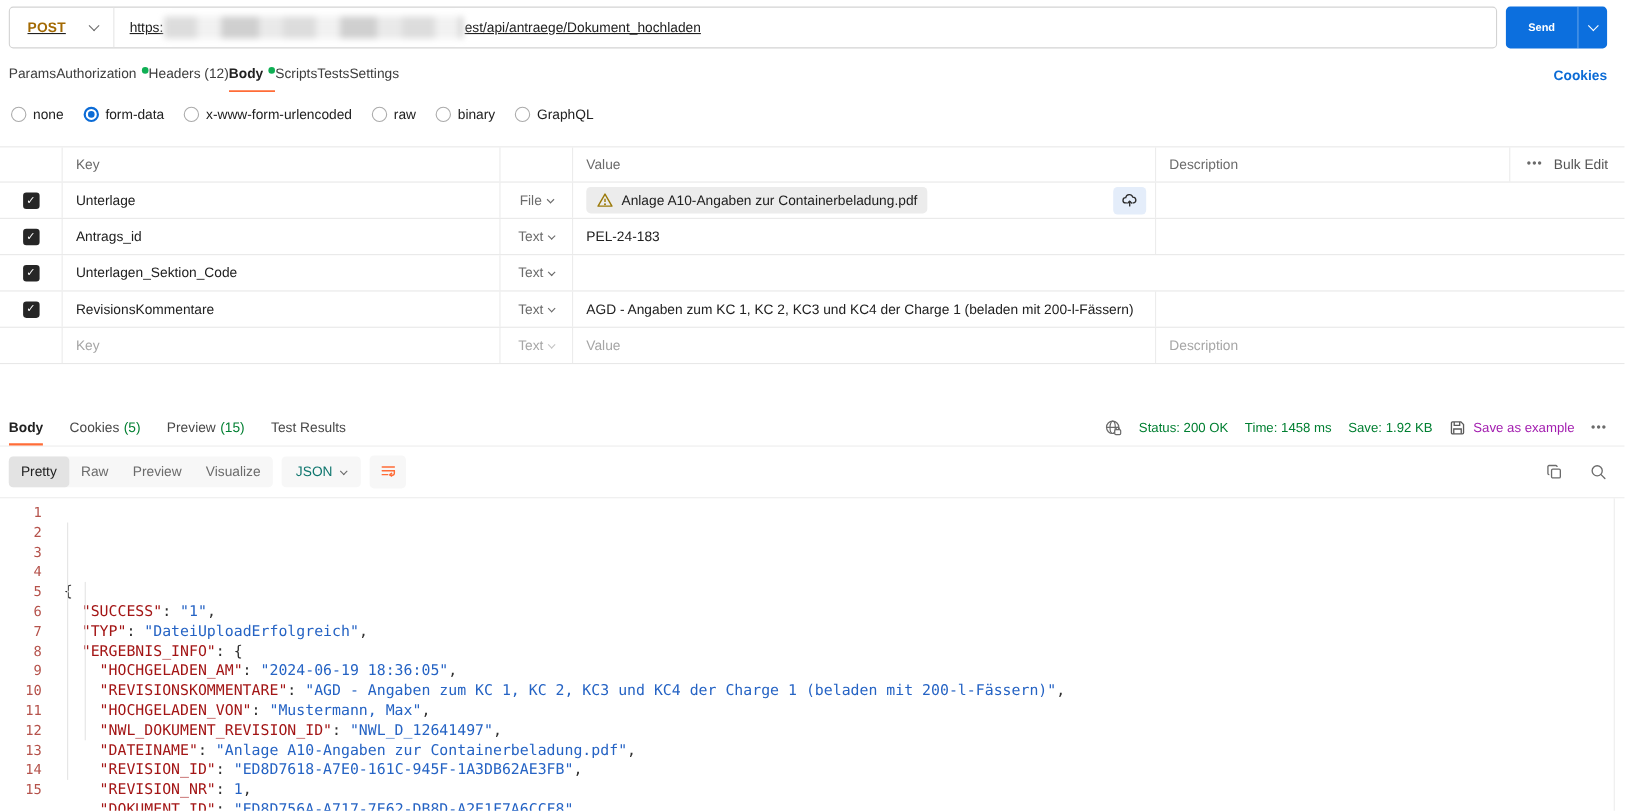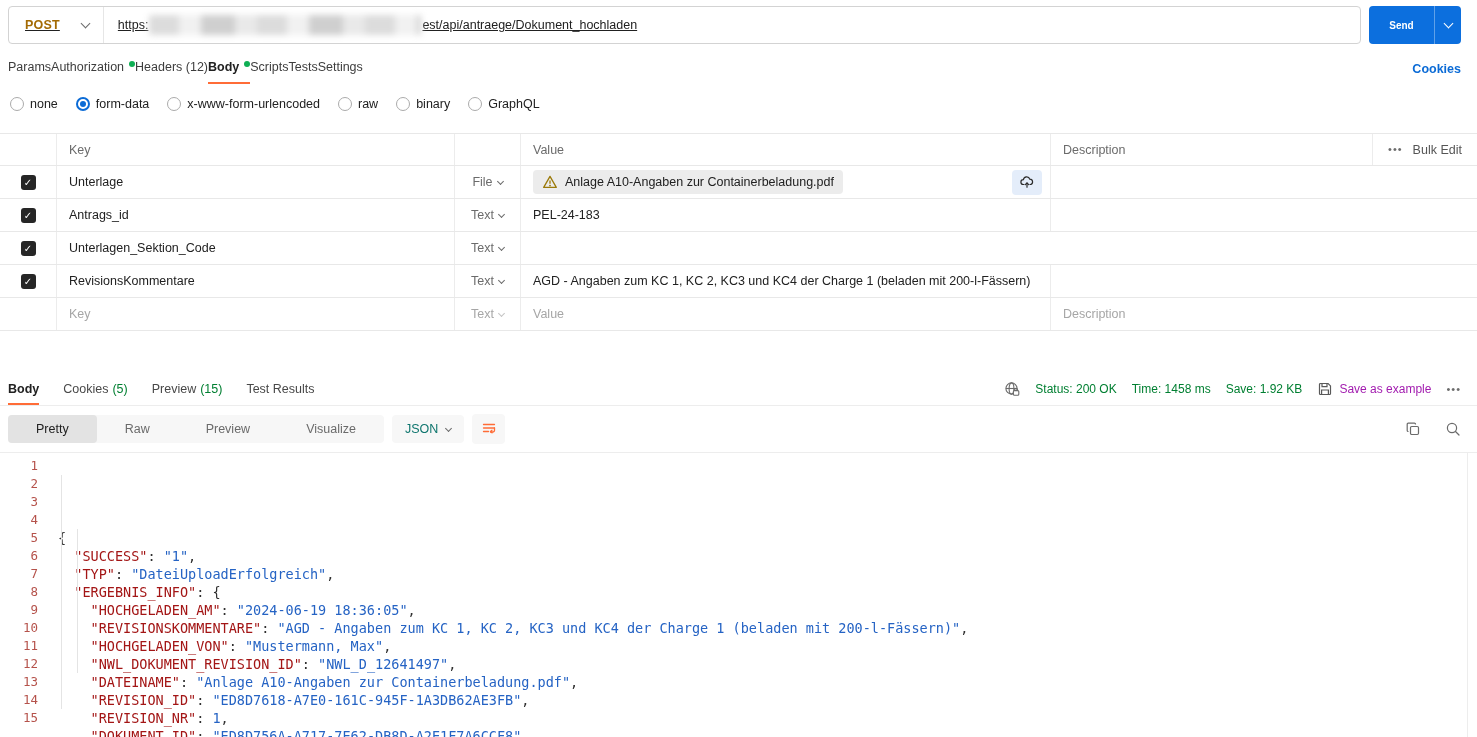--- a/index.html
+++ b/index.html
@@ -59,21 +59,21 @@
   .rtab { padding:6px 0 9px; cursor:pointer; display:flex; gap:4px; }
   .rtab.active { color:#212121; font-weight:600; box-shadow:inset 0 -2px 0 #FF6C37; }
   .cnt { color:#007F31; }
   .resp-meta { margin-left:auto; display:flex; align-items:center; gap:15px; padding-bottom:8px; font-size:12px; }
   .green { color:#007F31; }
   .meta-grey { color:#a21caf; display:flex; align-items:center; gap:6px; cursor:pointer; }
   .icon16 { width:16px; height:16px; display:inline-block; vertical-align:middle; }
 
   .resp-toolbar { display:flex; align-items:center; gap:8px; padding:8px 16px 8px 8px; }
   .seg { display:flex; background:#F7F7F7; border-radius:4px; padding:0; }
-  .seg-item { padding:7px 28px; color:#6B6B6B; font-size:12.5px; border-radius:4px; cursor:pointer;text-align:right; }
+  .seg-item { padding:7px 11px; color:#6B6B6B; font-size:12.5px; border-radius:4px; cursor:pointer;text-align:right; }
   .seg-item.active { background:#E3E3E3; color:#212121; }
   .json-chip { display:flex; align-items:center; gap:8px; background:#F7F7F7; border-radius:4px; padding:7px 13px; color:#0f766e; font-size:12.5px; cursor:pointer; }
   .wrap-chip { background:#F7F7F7; border-radius:4px; width:33px; height:30px; display:flex; align-items:center; justify-content:center; cursor:pointer; }
   .tb-right { margin-left:auto; display:flex; align-items:center; gap:24px; color:#6B6B6B; }
 
   
   .code-wrap { display:flex; border-top:1px solid #EDEDED; height:291px;
     font-family:"DejaVu Sans Mono", monospace; font-size:13.5px; line-height:18px; }
   .gutter { width:50px; text-align:right; padding:4px 12px 0 0; color:#B5524B; font-size:12.5px; user-select:none; }
   .gutter .ln { height:18px; }

